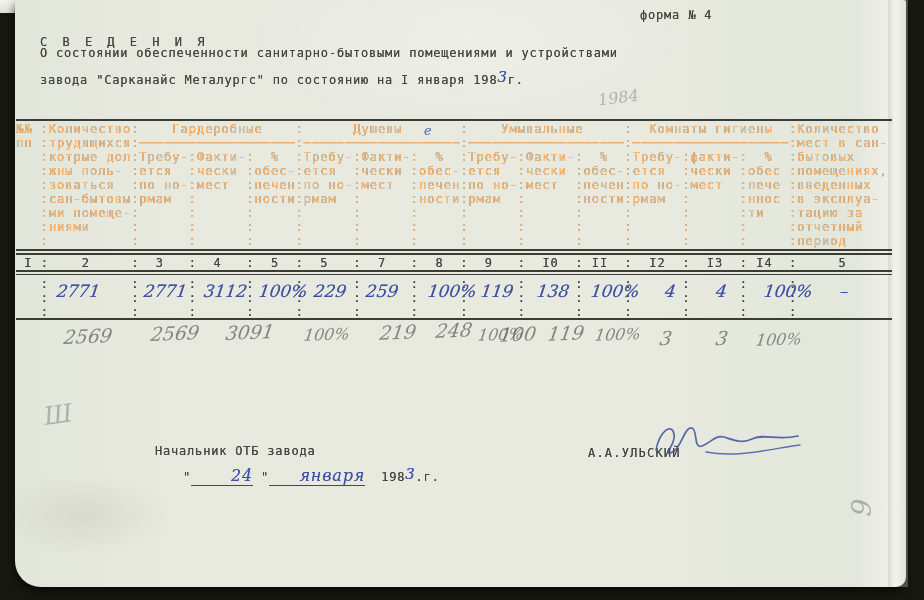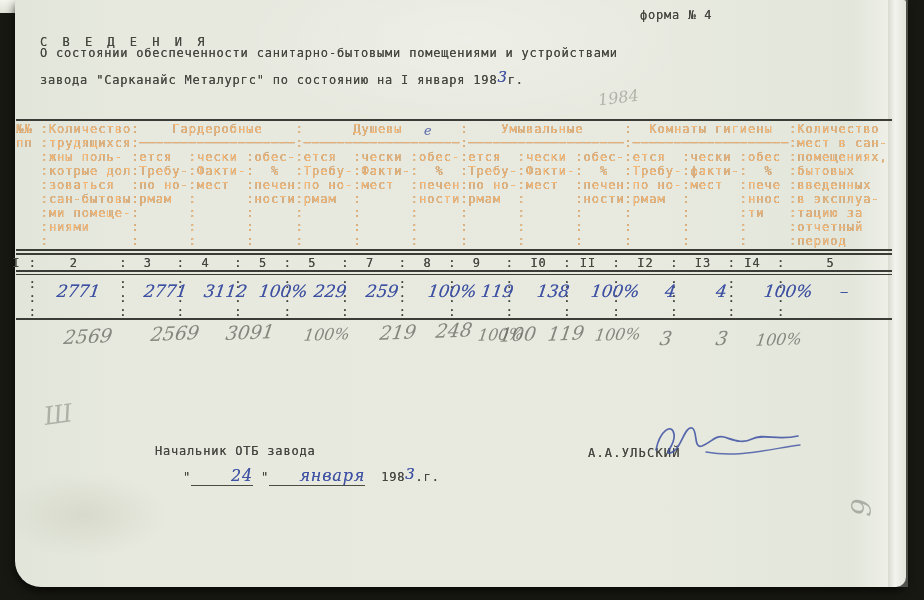--- a/index.html
+++ b/index.html
@@ -43,21 +43,21 @@
   .tbl .row{
     font-family:"DejaVu Sans Mono","Liberation Mono",monospace;
     font-size:12px;line-height:14px;letter-spacing:1px;white-space:pre;
     color:#fdba74;text-shadow:0 0 0.6px rgba(70,70,62,0.85);
   }
   .rule{
     position:absolute;left:16px;width:876px;background:#3b3c36;z-index:4;
     box-shadow:0 0 0.5px rgba(60,60,52,0.9);
   }
   .colrow{
-    position:absolute;left:4px;z-index:4;
+    position:absolute;left:16px;z-index:4;
     font-family:"DejaVu Sans Mono","Liberation Mono",monospace;
     font-size:12px;line-height:14px;letter-spacing:1px;white-space:pre;
     color:#45463f;text-shadow:0 0 0.6px rgba(70,70,62,0.85);
   }
   .hw{
     color:#3d50a2;font-family:"DejaVu Serif","Liberation Serif",serif;
     font-style:italic;
     text-shadow:0 0 0.4px rgba(61,80,162,0.6);
   }
   .hw-val{position:absolute;top:281px;font-size:17px;z-index:5;transform:skewX(-8deg);}
@@ -88,22 +88,22 @@
 <div class="rule" style="top:119px;height:2px;"></div>
 <div class="rule" style="top:249px;height:1.5px;"></div>
 <div class="rule" style="top:253px;height:1.5px;"></div>
 <div class="rule" style="top:270px;height:1.5px;"></div>
 <div class="rule" style="top:273.5px;height:1px;"></div>
 <div class="rule" style="top:318px;height:2px;"></div>
 
 <div class="tbl">
   <div class="row">№№ :Количество:    Гардеробные    :      Душевы       :    Умывальные     :  Комнаты гигиены  :Количество</div>
   <div class="row">пп :трудящихся:───────────────────:───────────────────:───────────────────:───────────────────:мест в сан-</div>
+  <div class="row">   :котрые дол:Требу-:Факти-:  %  :Требу-:Факти-:  %  :Требу-:Факти-:  %  :Требу-:факти-:  %  :бытовых</div>
   <div class="row">   :жны поль- :ется  :чески :обес-:ется  :чески :обес-:ется  :чески :обес-:ется  :чески :обес :помещениях,</div>
-  <div class="row">   :котрые дол:Требу-:Факти-:  %  :Требу-:Факти-:  %  :Требу-:Факти-:  %  :Требу-:факти-:  %  :бытовых</div>
   <div class="row">   :зоваться  :по но-:мест  :печен:по но-:мест  :печен:по но-:мест  :печен:по но-:мест  :пече :введенных</div>
   <div class="row">   :сан-бытовы:рмам  :      :ности:рмам  :      :ности:рмам  :      :ности:рмам  :      :ннос :в эксплуа-</div>
   <div class="row">   :ми помеще-:      :      :     :      :      :     :      :      :     :      :      :ти   :тацию за</div>
   <div class="row">   :ниями     :      :      :     :      :      :     :      :      :     :      :      :     :отчетный</div>
   <div class="row">   :          :      :      :     :      :      :     :      :      :     :      :      :     :период</div>
 </div>
 <span class="hw mark" style="left:424px;top:123px;font-size:13px;opacity:0.75;">е</span>
 
 <div class="colrow" style="top:256px;"> I :    2     :  3   :  4   :  5  :  5   :  7   :  8  :  9   :  I0  : II  :  I2  :  I3  : I4  :     5</div>
 

